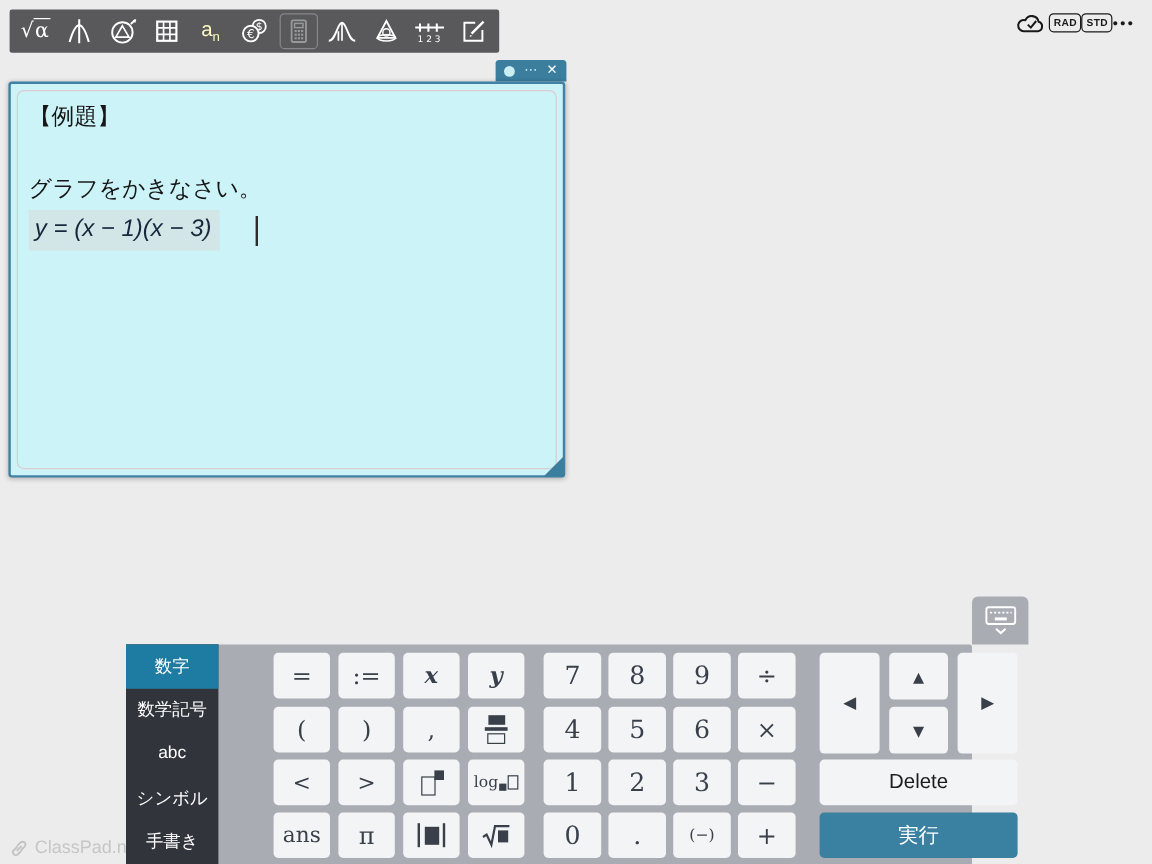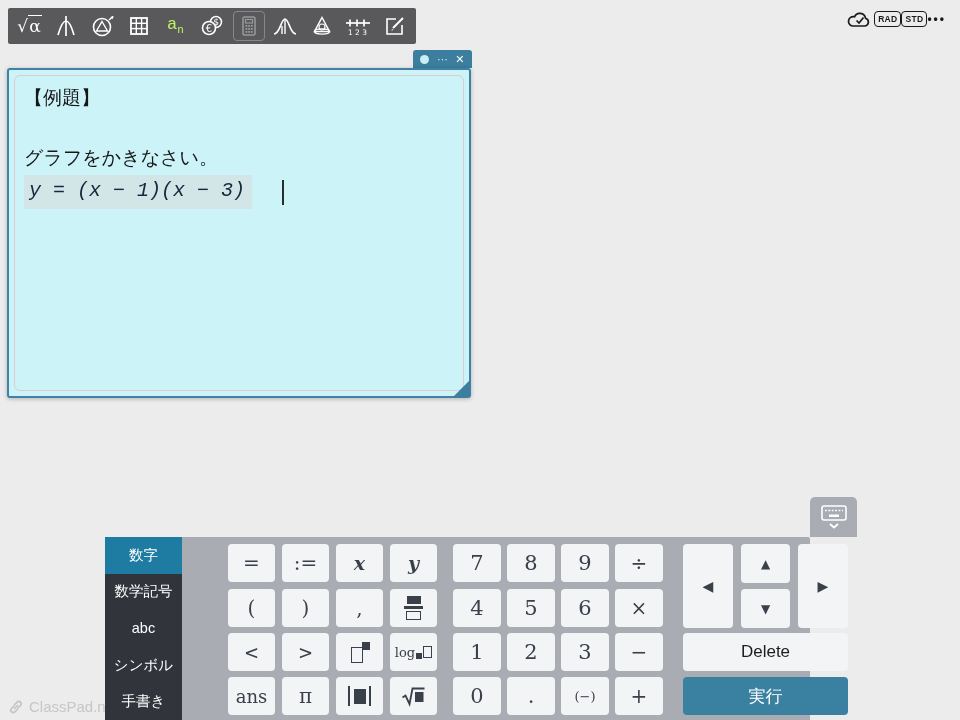--- a/index.html
+++ b/index.html
@@ -7,21 +7,21 @@
        font-family:"Liberation Sans",sans-serif;position:relative;}
   svg{display:block;}
 
   
   .toolbar{position:absolute;left:8px;top:8px;width:408px;height:36px;
            background:#59595b;border-radius:2px;display:flex;align-items:center;
            justify-content:space-evenly;padding:0 2px;box-sizing:border-box;}
   .tool{width:34px;height:30px;display:flex;align-items:center;justify-content:center;color:#fff;}
   .t-sqrtA{font-size:17px;color:#fff;font-family:"DejaVu Serif",serif;}
   .t-alpha{border-top:1.5px solid #fff;padding:0 1px;}
-  .t-seq{font-size:17px;color:#bef264;font-family:Liberation Mono, monospace;}
+  .t-seq{font-size:17px;color:#fef9c3;}
   .t-seq sub{font-size:11px;}
   .tool-muted{border:1px solid #86878a;border-radius:4px;width:30px;height:28px;}
 
   
   .status{position:absolute;top:8px;right:14px;height:22px;display:flex;
           align-items:center;}
   .badge{border:1.6px solid #1a1a1a;border-radius:4px;font-size:8.5px;font-weight:bold;
          color:#1a1a1a;padding:3px 3px;letter-spacing:.3px;line-height:1;}
   .dots-more{font-size:12px;font-weight:bold;color:#1a1a1a;letter-spacing:2px;}
 
@@ -34,21 +34,21 @@
   .note-close{color:#fff;font-size:11px;line-height:1;}
   .note-body{position:absolute;left:7px;top:68px;width:460px;height:326px;
              background:#ccf3f7;border:2px solid #4081a5;border-radius:3px;
              box-shadow:0 1px 4px rgba(0,0,0,.25);}
   .note-inner{position:absolute;left:5px;top:5px;right:5px;bottom:5px;
               border:1px solid #dbccd1;border-radius:6px;pointer-events:none;}
   .note-content{position:absolute;left:15px;top:13px;right:14px;font-size:19px;
                 color:#161616;line-height:30px;}
   .note-spacer{height:30px;}
   .math-row{display:flex;align-items:center;margin-top:2px;}
-  .math-chip{font-family:Liberation Mono, monospace;font-style:italic;font-size:20px;
+  .math-chip{font-family:Liberation Sans, sans-serif;font-style:italic;font-size:20px;
              color:#16283c;background:#d2e6e8;padding:1px 7px 3px 5px;}
   .caret{width:2px;height:25px;background:#2b2b2b;margin-left:30px;}
   .resize-corner{position:absolute;right:-1px;bottom:-1px;width:0;height:0;
                  border-left:17px solid transparent;border-bottom:17px solid #3b7e9e;}
 
   
   .watermark{position:absolute;left:8px;top:698px;display:flex;align-items:center;
              gap:5px;color:#c6c6c6;font-size:15px;z-index:1;}
 
   

